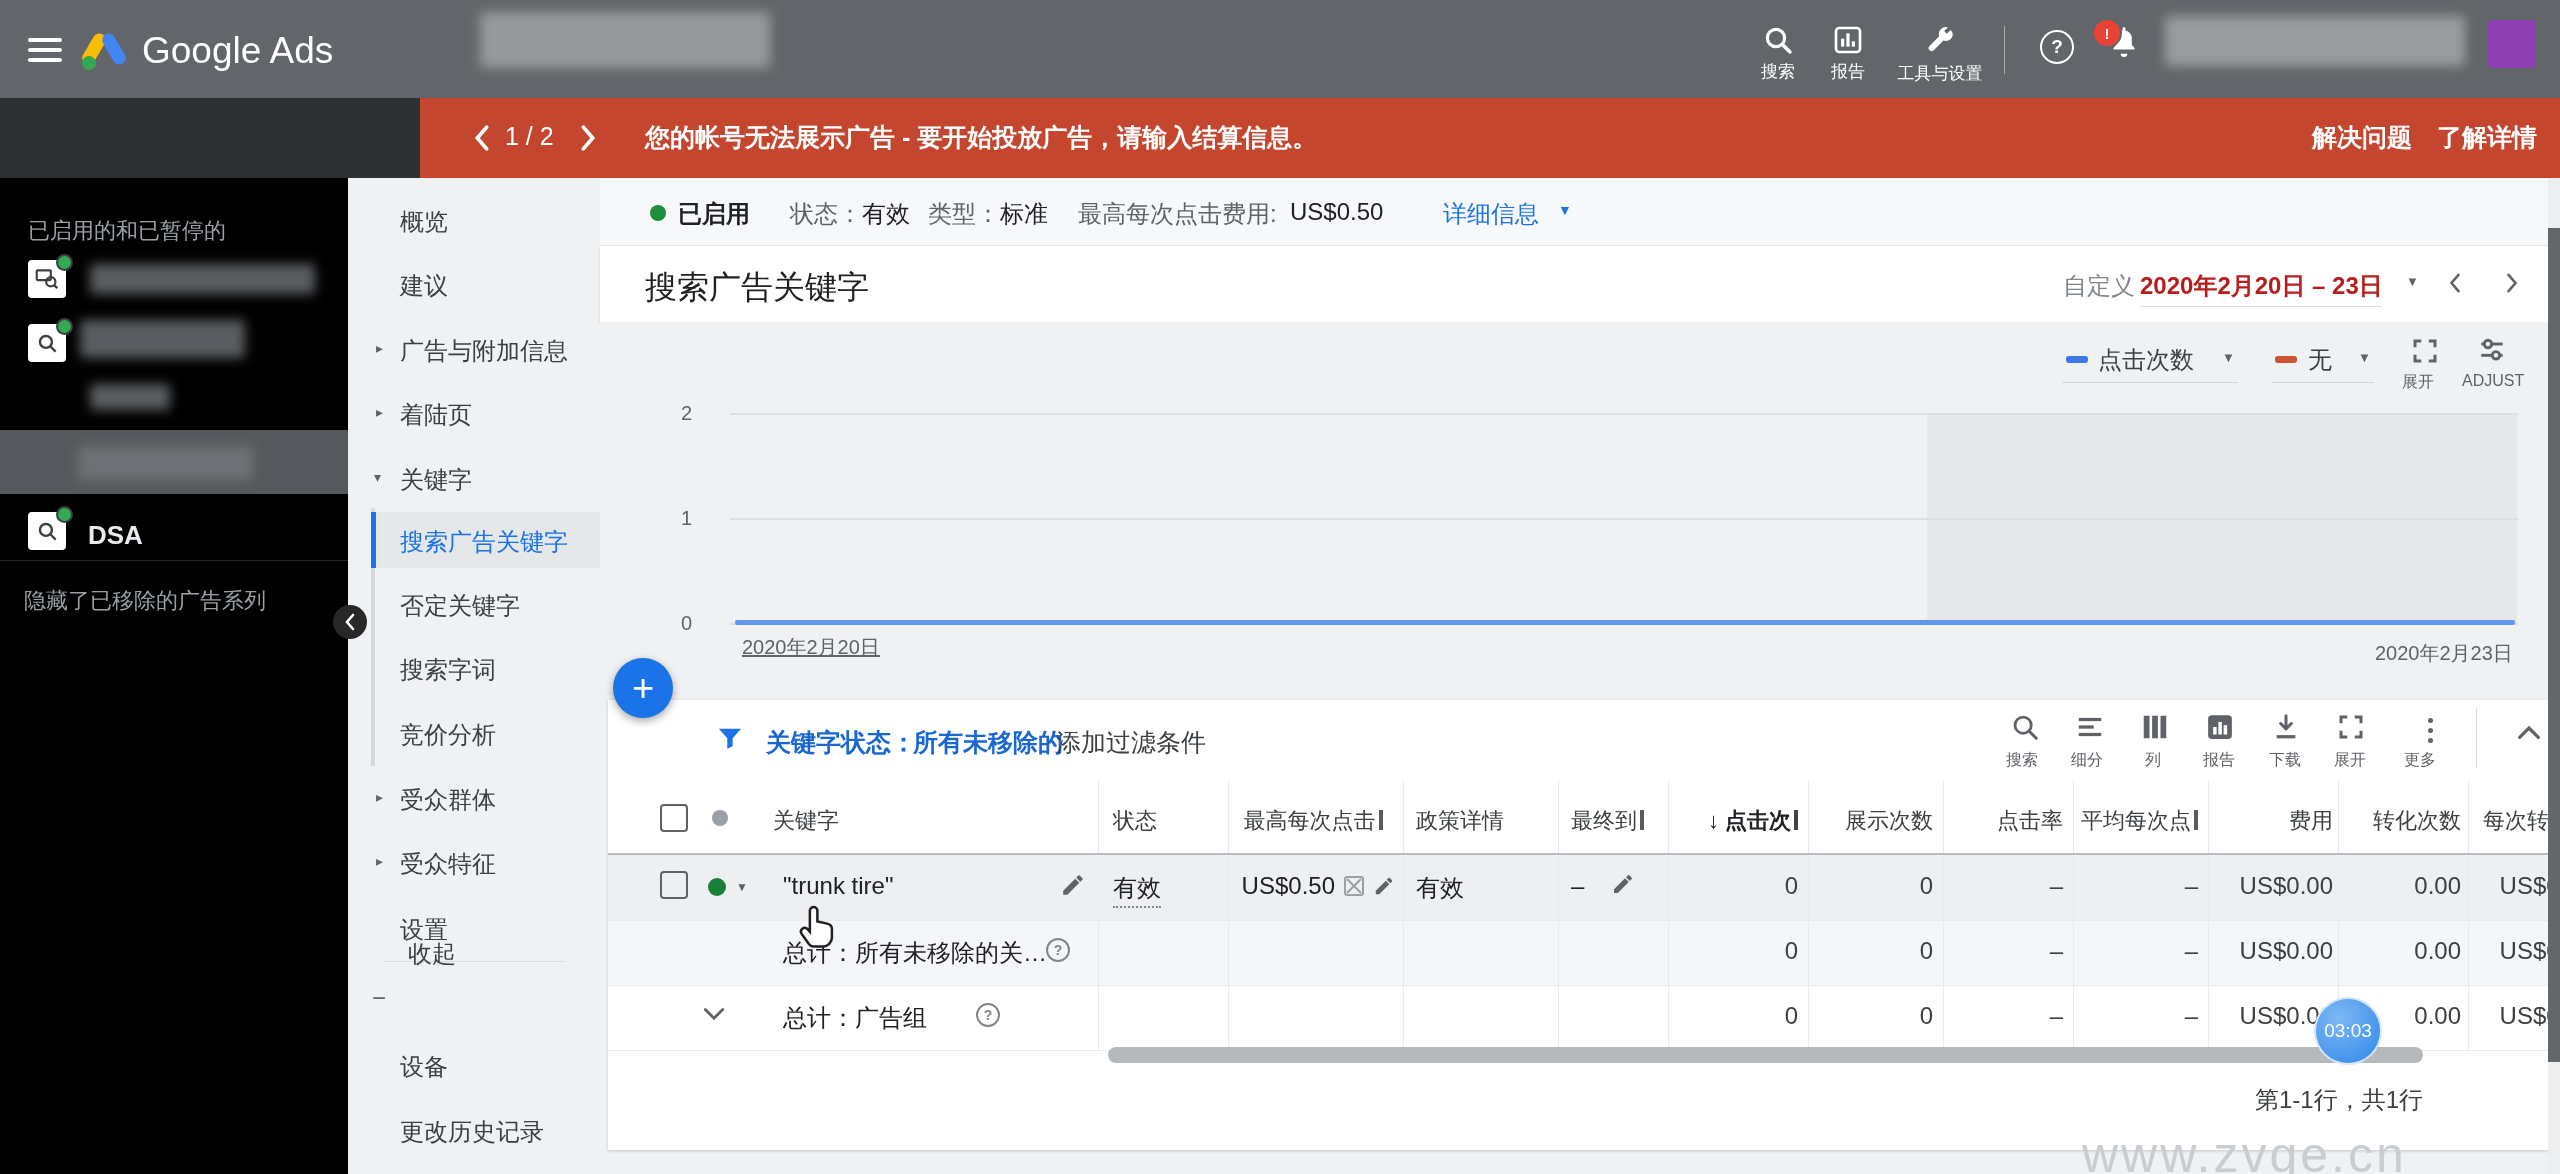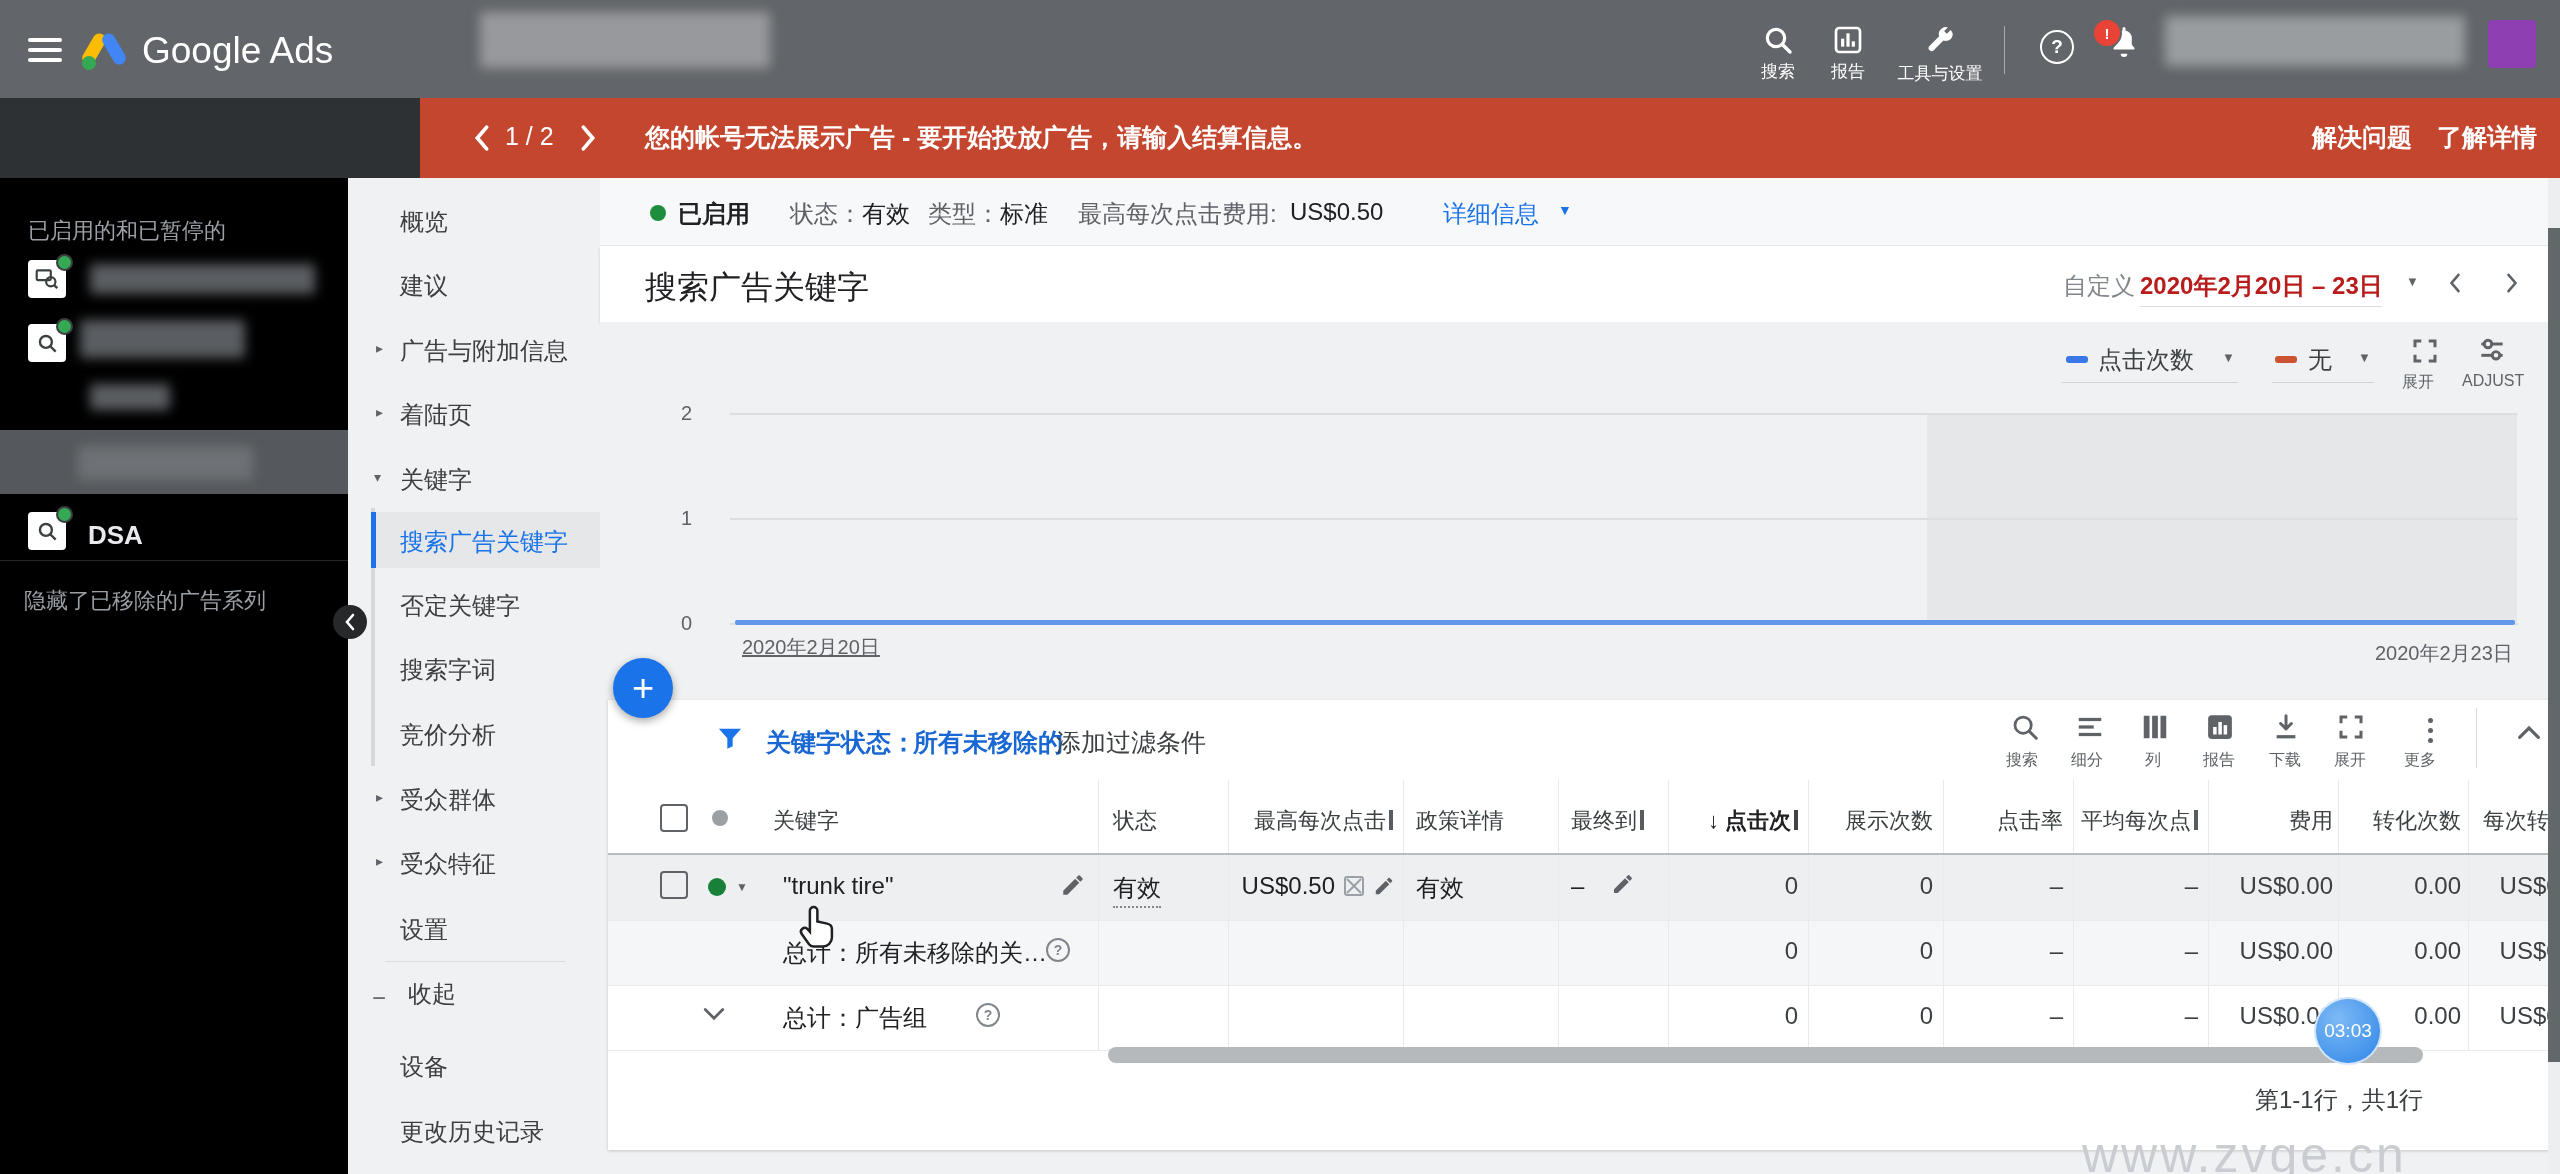--- a/index.html
+++ b/index.html
@@ -235,21 +235,21 @@
     <div class="abs nowrap navitem" style="left:52px;top:412px;"><span>否定关键字</span></div>
     <div class="abs nowrap navitem" style="left:52px;top:476px;"><span>搜索字词</span></div>
     <div class="abs nowrap navitem" style="left:52px;top:541px;"><span>竞价分析</span></div>
     <div class="abs navarrow" style="left:28px;top:611px;">▸</div>
     <div class="abs nowrap navitem" style="left:52px;top:606px;"><span>受众群体</span></div>
     <div class="abs navarrow" style="left:28px;top:675px;">▸</div>
     <div class="abs nowrap navitem" style="left:52px;top:670px;"><span>受众特征</span></div>
     <div class="abs nowrap navitem" style="left:52px;top:736px;"><span>设置</span></div>
     <div class="abs navdiv" style="left:37px;top:783px;width:180px;"></div>
     <div class="abs" style="left:24px;top:806px;font-size:24px;color:#5f6368;">−</div>
-    <div class="abs nowrap navitem" style="left:60px;top:800px;"><span>收起</span></div>
+    <div class="abs nowrap navitem" style="left:60px;top:760px;"><span>收起</span></div>
     <div class="abs nowrap navitem" style="left:52px;top:873px;"><span>设备</span></div>
     <div class="abs nowrap navitem" style="left:52px;top:938px;"><span>更改历史记录</span></div>
   </div>
 
   <div class="abs statusbar">
     <div class="abs dot16" style="left:50px;top:27px;"></div>
     <div class="abs st-val nowrap" style="left:78px;top:20px;font-weight:600;">已启用</div>
     <div class="abs st-label nowrap" style="left:190px;top:20px;">状态：</div>
     <div class="abs st-val nowrap" style="left:262px;top:20px;">有效</div>
     <div class="abs st-label nowrap" style="left:328px;top:20px;">类型：</div>
@@ -383,21 +383,21 @@
 
     <div class="abs" style="left:0;top:153px;width:1960px;height:2px;background:#b8bcc0;"></div>
     <div class="abs" style="left:0;top:220px;width:1960px;height:1px;background:#e8eaed;"></div>
     <div class="abs" style="left:0;top:285px;width:1960px;height:1px;background:#e8eaed;"></div>
     <div class="abs" style="left:0;top:350px;width:1960px;height:1px;background:#e8eaed;"></div>
 
     <div class="abs cbox" style="left:52px;top:104px;"></div>
     <div class="abs" style="left:104px;top:110px;width:16px;height:16px;border-radius:50%;background:#9aa0a6;"></div>
     <div class="abs hcell nowrap" style="left:165px;top:106px;">关键字</div>
     <div class="abs hcell nowrap" style="left:505px;top:106px;">状态</div>
-    <div class="abs hcell" style="left:625px;top:106px;width:160px;text-align:right;"><span>最高每次点击</span><span class="sliver"></span></div>
+    <div class="abs hcell" style="left:625px;top:106px;width:160px;text-align:center;"><span>最高每次点击</span><span class="sliver"></span></div>
     <div class="abs hcell nowrap" style="left:808px;top:106px;">政策详情</div>
     <div class="abs hcell nowrap" style="left:963px;top:106px;"><span>最终到</span><span class="sliver"></span></div>
     <div class="abs hnum" style="left:1070px;top:106px;color:#202124;font-weight:700;"><span>↓</span> <span>点击次</span><span class="sliver"></span></div>
     <div class="abs hnum" style="left:1210px;width:115px;top:106px;">展示次数</div>
     <div class="abs hnum" style="left:1340px;width:115px;top:106px;">点击率</div>
     <div class="abs hnum" style="left:1472px;width:118px;top:106px;"><span>平均每次点</span><span class="sliver"></span></div>
     <div class="abs hnum" style="left:1605px;top:106px;">费用</div>
     <div class="abs hnum" style="left:1735px;width:118px;top:106px;">转化次数</div>
     <div class="abs hnum" style="left:1865px;top:106px;">每次转化费</div>
 

